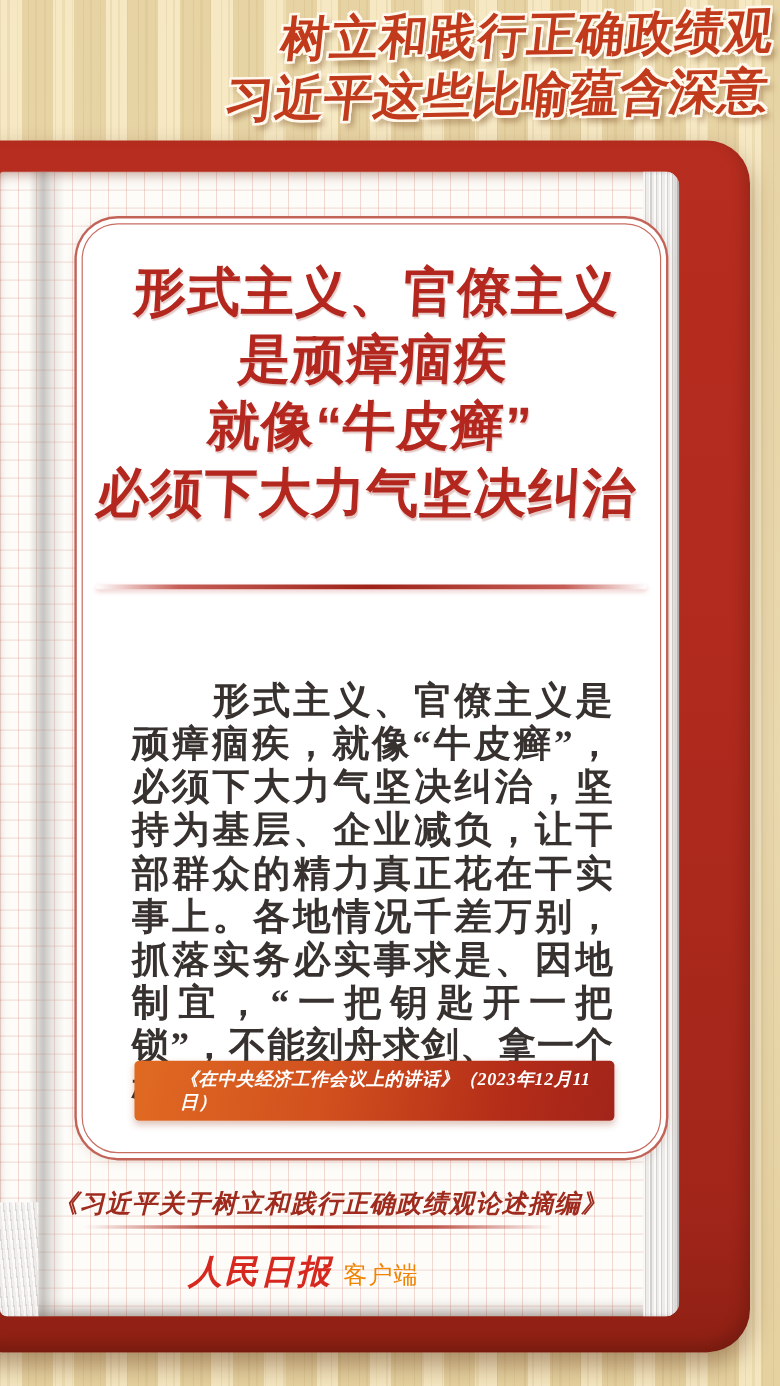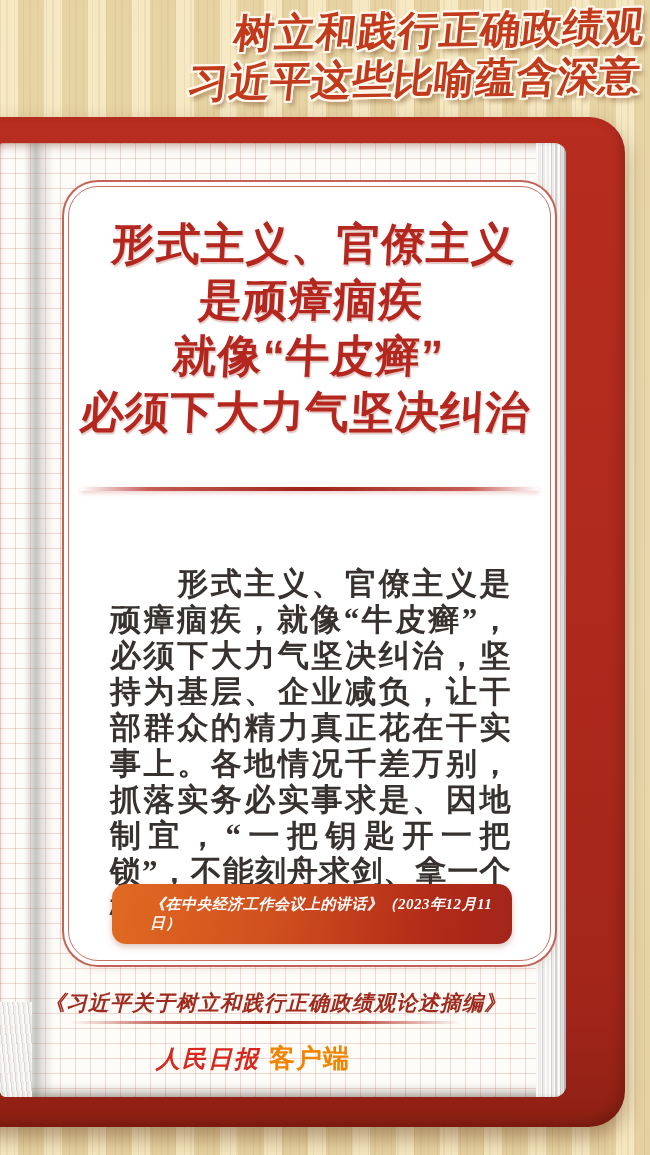--- a/index.html
+++ b/index.html
@@ -87,21 +87,21 @@
       #9E2217 50%, rgba(179,39,30,.75) 85%, rgba(179,39,30,0) 100%);
     box-shadow:0 2px 4px rgba(179,39,30,.25);
   }
   .bodytext{
     position:absolute;top:368px;left:30px;right:28px;
     font-family:"Liberation Serif",serif;
     font-size:31px;line-height:36px;font-weight:700;color:var(--body-text);
     text-align:justify;letter-spacing:.5px;margin:16px;
   }
   .pill{
-    position:absolute;left:48px;top:702px;width:400px;height:60px;border-radius:14px;
+    position:absolute;left:48px;top:702px;width:400px;height:50px;border-radius:4px;
     background:linear-gradient(100deg,#E06A22 0%,#D1501E 40%,#B32C18 78%,#A2241A 100%);
     box-shadow:0 3px 6px rgba(150,60,30,.3);
     display:flex;align-items:center;
   }
   .pill span{
     padding-left:38px;color:#FFFFFF;font-size:15px;font-weight:700;
     font-family:"Liberation Serif",serif;font-style:italic;letter-spacing:.5px;
   }
   
   .book-title{
@@ -112,25 +112,25 @@
   .footer-divider{
     position:absolute;top:878px;left:70px;right:105px;height:2.5px;border-radius:2px;
     background:linear-gradient(90deg, rgba(178,48,36,0) 0%, rgba(178,48,36,.8) 25%,
       #A8291C 50%, rgba(178,48,36,.8) 75%, rgba(178,48,36,0) 100%);
   }
   .logo{
     position:absolute;top:898px;left:0;right:60px;text-align:center;
   }
   .logo .renmin{
     color:var(--logo-red);font-family:"Liberation Serif",serif;
-    font-style:italic;font-weight:700;font-size:24px;letter-spacing:2px;
+    font-style:italic;font-weight:700;font-size:28px;letter-spacing:2px;
   }
   .logo .kehuduan{
     color:var(--logo-orange);font-family:"Liberation Sans",sans-serif;
-    font-weight:700;font-size:26px;margin-left:9px;letter-spacing:1px;
+    font-weight:400;font-size:20px;margin-left:9px;letter-spacing:1px;
   }
   
   .top-title{
     position:absolute;top:6px;right:8px;text-align:right;z-index:5;
     color:#C23A1C;font-weight:900;
     transform:skewX(-7deg) rotate(-1deg);
     font-family:"Liberation Sans",sans-serif;
     text-shadow:
       -2px -2px 0 #FFF8EC, 2px -2px 0 #FFF8EC, -2px 2px 0 #FFF8EC, 2px 2px 0 #FFF8EC,
       0 -2px 0 #FFF8EC, 0 2px 0 #FFF8EC, -2px 0 0 #FFF8EC, 2px 0 0 #FFF8EC,

